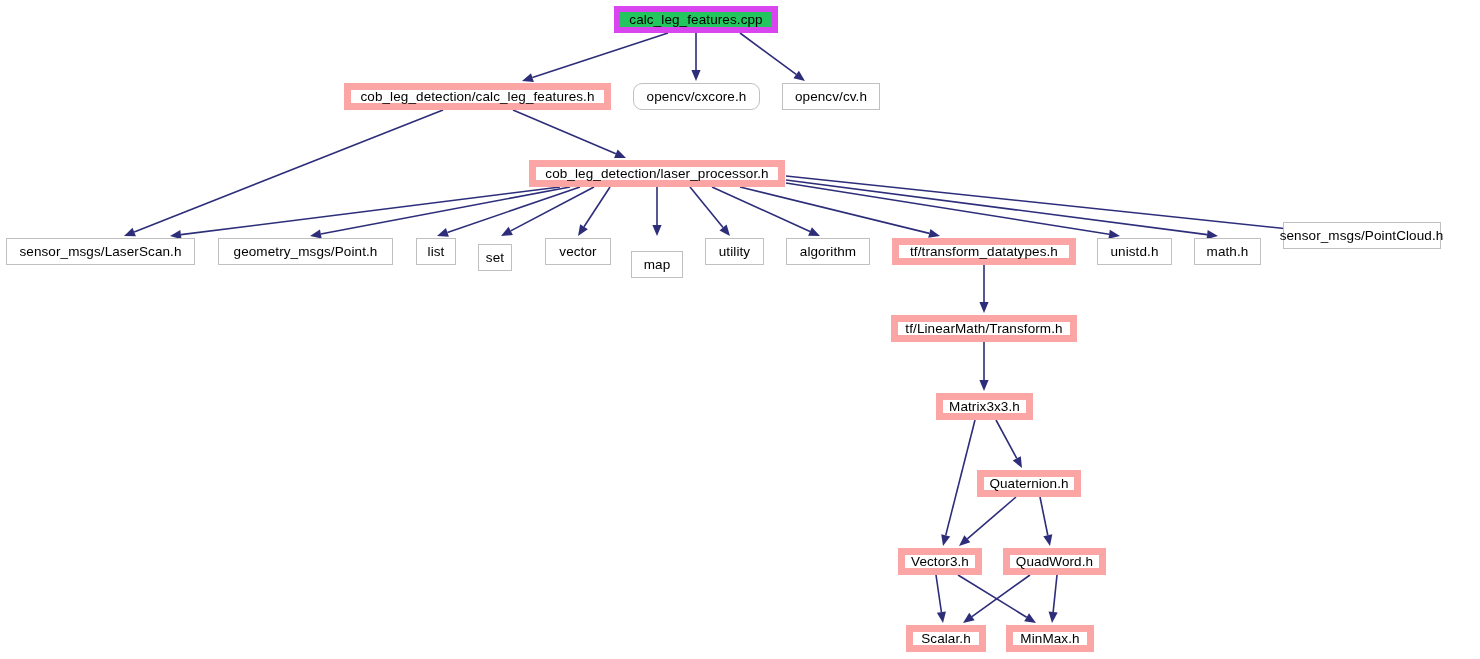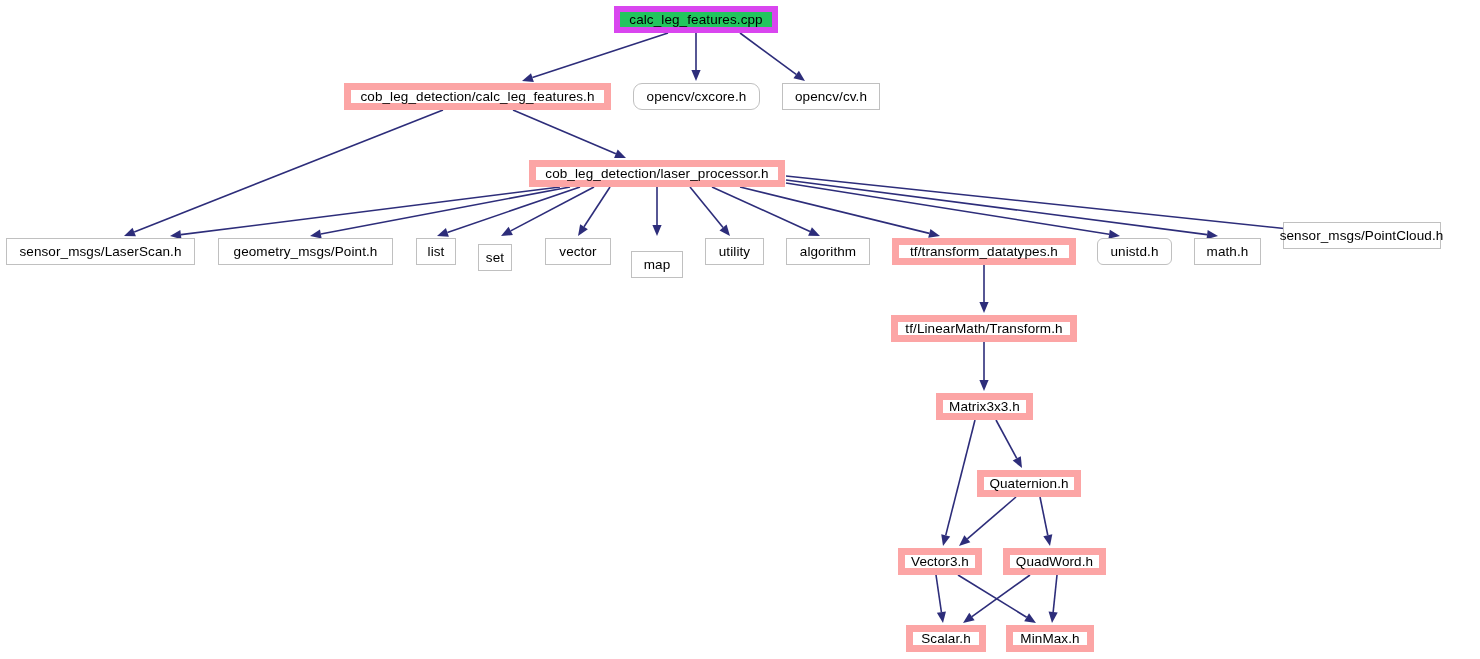--- a/index.html
+++ b/index.html
@@ -201,21 +201,21 @@
       </div>
       <div class="node " style="left: 705px; top: 238px; width: 59px; height: 27px;">
         <span class="node-label">utility</span>
       </div>
       <div class="node " style="left: 786px; top: 238px; width: 84px; height: 27px;">
         <span class="node-label">algorithm</span>
       </div>
       <div class="node linked" style="left: 892px; top: 238px; width: 184px; height: 27px;">
         <span class="node-label">tf/transform_datatypes.h</span>
       </div>
-      <div class="node " style="left: 1097px; top: 238px; width: 75px; height: 27px; border-radius: 6px;">
+      <div class="node " style="left: 1097px; top: 238px; width: 75px; height: 27px;">
         <span class="node-label">unistd.h</span>
       </div>
       <div class="node " style="left: 1194px; top: 238px; width: 67px; height: 27px;">
         <span class="node-label">math.h</span>
       </div>
       <div class="node " style="left: 1283px; top: 222px; width: 158px; height: 27px; padding-left: 8px;">
         <span class="node-label">sensor_msgs/PointCloud.h</span>
       </div>
       <div class="node linked" style="left: 891px; top: 315px; width: 186px; height: 27px;">
         <span class="node-label">tf/LinearMath/Transform.h</span>

